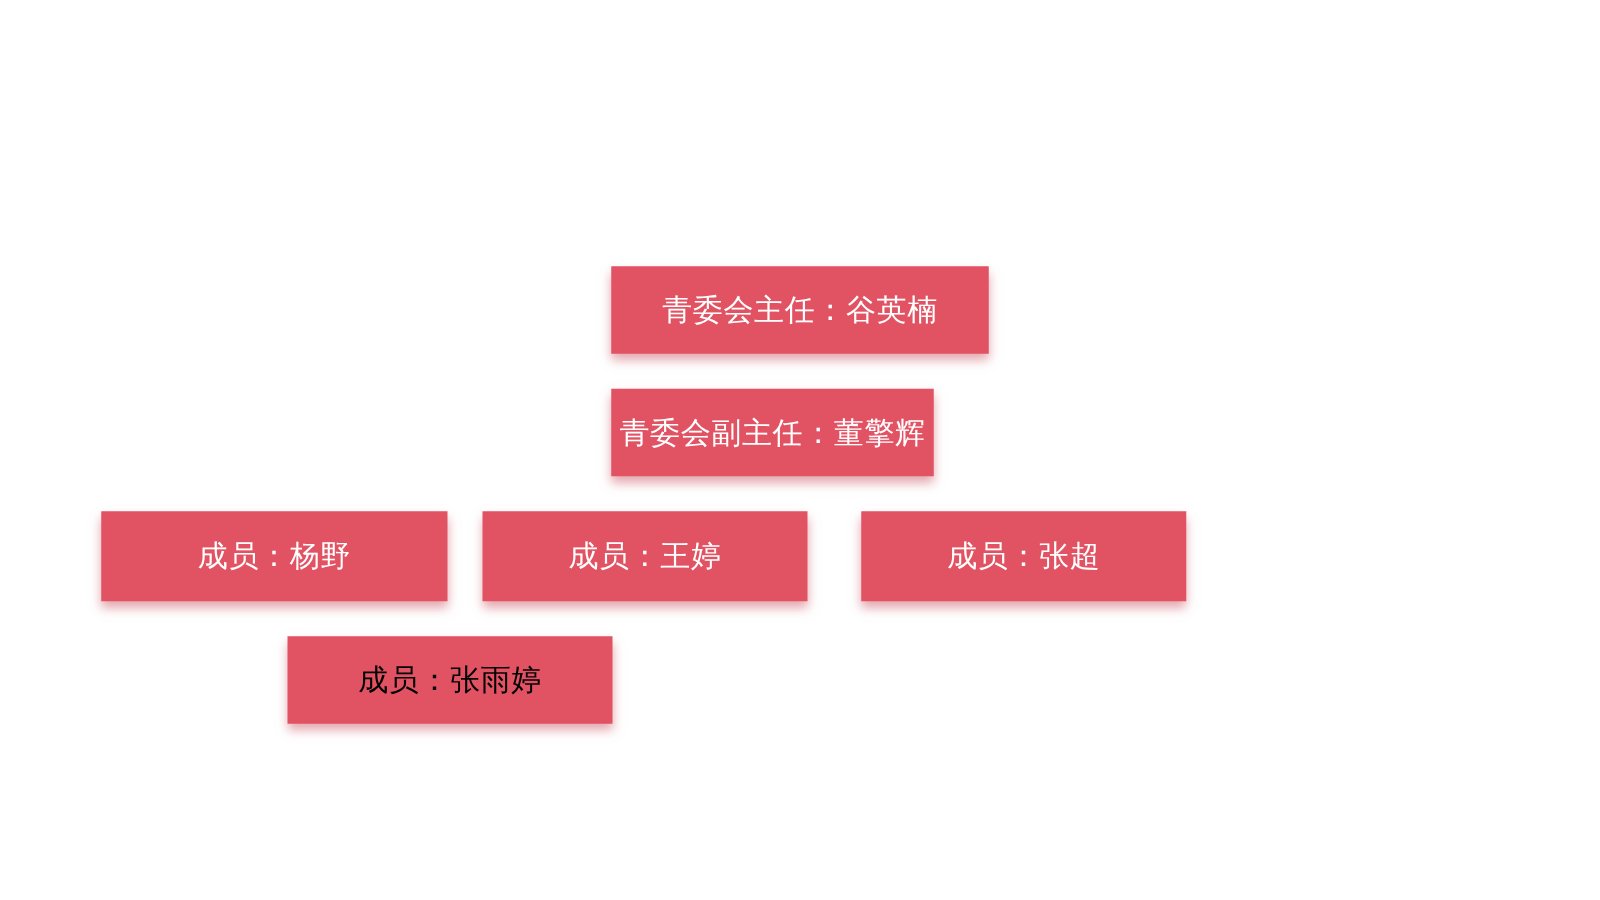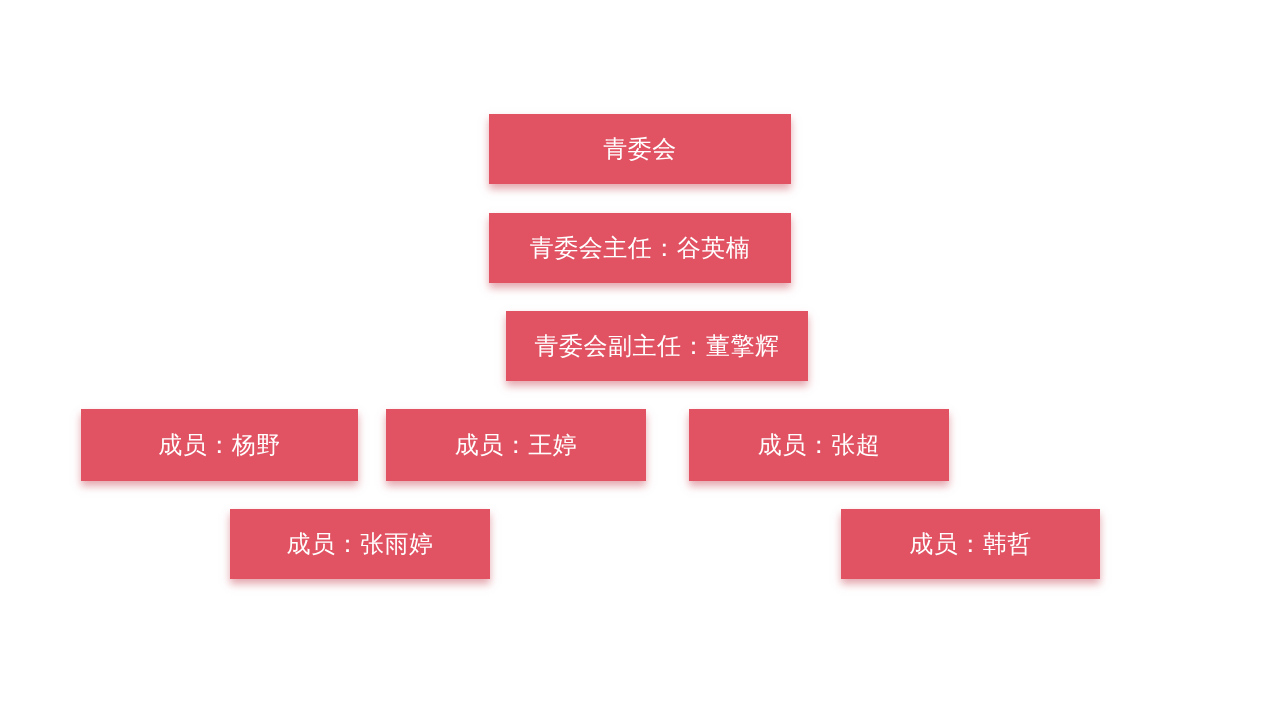--- a/index.html
+++ b/index.html
@@ -27,39 +27,36 @@
     text-align: center;
     font-size: 24px;
     line-height: 1;
     letter-spacing: 0.5px;
     box-shadow: 0 5px 8px rgba(205, 95, 108, 0.55);
     user-select: none;
   }
   
   .n1  { left: 489px; top: 114px; width: 302px; height: 70px; }
   .n2  { left: 489px; top: 213px; width: 302px; height: 70px; }
-  .n3  { left: 506px; top: 311px; width: 302px; height: 70px; }
+  .n3  { left: 489px; top: 311px; width: 258px; height: 70px; }
   
   .n4  { left: 81px;  top: 409px; width: 277px; height: 72px; }
   .n5  { left: 386px; top: 409px; width: 260px; height: 72px; }
   .n6  { left: 689px; top: 409px; width: 260px; height: 72px; }
   .n7  { left: 993px; top: 409px; width: 260px; height: 72px; }
   
   .n8  { left: 230px; top: 509px; width: 260px; height: 70px; }
   .n9  { left: 536px; top: 509px; width: 259px; height: 70px; }
   .n10 { left: 841px; top: 509px; width: 259px; height: 70px; }
 </style>
 </head>
 <body>
 
 <div class="canvas">
 
-  <div class="node n1" style="background: rgb(225, 82, 99); color: rgb(255, 255, 255);">
-    <span>青委会</span>
-  </div>
 
   <div class="node n2" style="background: rgb(225, 82, 99); color: rgb(255, 255, 255);">
     <span>青委会主任：谷英楠</span>
   </div>
 
   <div class="node n3" style="background: rgb(225, 82, 99); color: rgb(255, 255, 255);">
     <span>青委会副主任：董擎辉</span>
   </div>
 
   <div class="node n4" style="background: rgb(225, 82, 99); color: rgb(255, 255, 255);">
@@ -68,22 +65,19 @@
 
   <div class="node n5" style="background: rgb(225, 82, 99); color: #ffffff;">
     <span>成员：王婷</span>
   </div>
 
   <div class="node n6" style="background: rgb(225, 82, 99); color: rgb(255, 255, 255);">
     <span>成员：张超</span>
   </div>
 
 
-  <div class="node n8" style="background: rgb(225, 82, 99); color: #ffffff;">
+  <div class="node n8" style="background: rgb(225, 82, 99); color: #000000;">
     <span>成员：张雨婷</span>
   </div>
 
 
-  <div class="node n10" style="background: rgb(225, 82, 99); color: rgb(255, 255, 255);">
-    <span>成员：韩哲</span>
-  </div>
 
 </div>
 
 </body></html>

